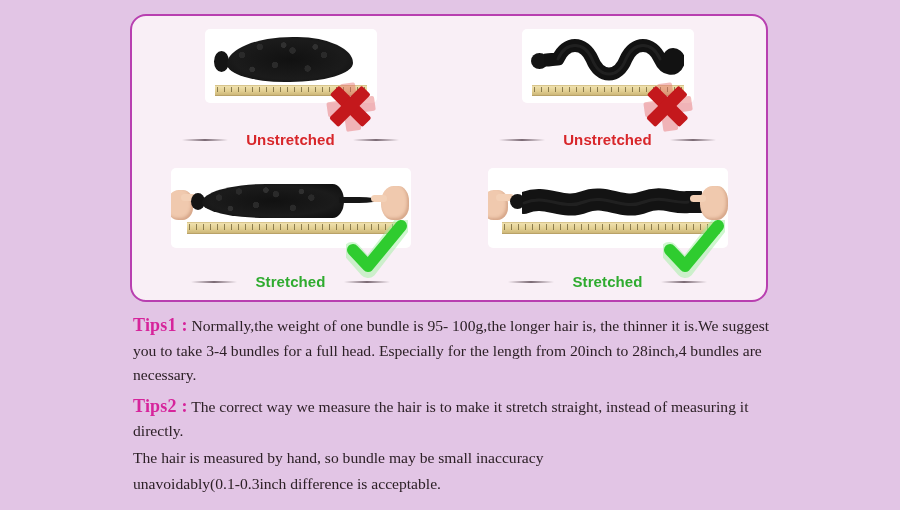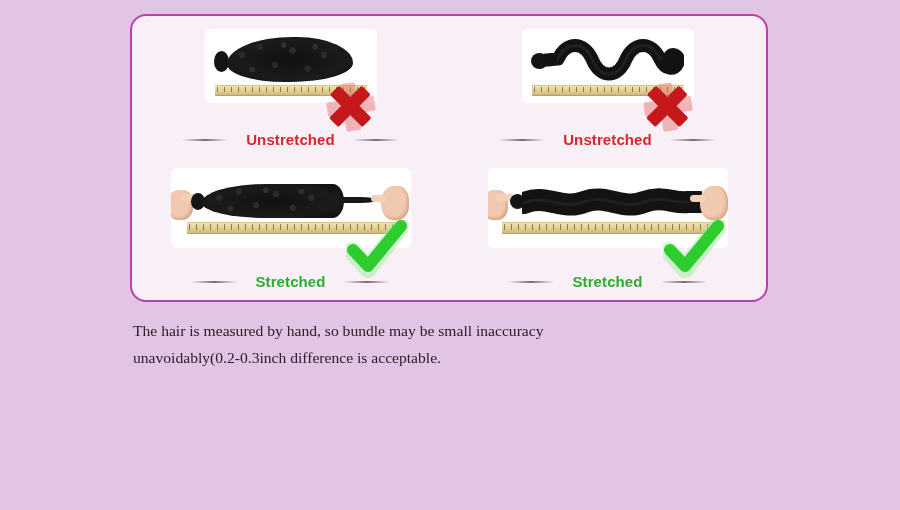--- a/index.html
+++ b/index.html
@@ -297,19 +297,27 @@
         <span class="cap-text good">Stretched</span>
         <span class="cap-rule"></span>
       </div>
     </div>
 
   </div>
 </div>
 
 <div id="tips-block">
 
+  <p class="tip-para">
+    <span class="tip-label">Tips1 :</span>
+    <span class="tip-body">Normally,the weight of one bundle is 95- 100g,the longer hair is, the thinner it is.We suggest you to take 3-4 bundles for a full head. Especially for the length from 20inch to 28inch,4 bundles are necessary.</span>
+  </p>
 
   <div id="tips2-block">
+    <p class="tip-para">
+      <span class="tip-label">Tips2 :</span>
+      <span class="tip-body">The correct way we measure the hair is to make it stretch straight, instead of measuring it directly.</span>
+    </p>
     <p class="tip-para">The hair is measured by hand, so bundle may be small inaccuracy</p>
-    <p class="tip-para">unavoidably(0.2-0.3inch difference is acceptable.</p>
+    <p class="tip-para">unavoidably(0.1-0.3inch difference is acceptable.</p>
   </div>
 
 </div>
 
 </body></html>

